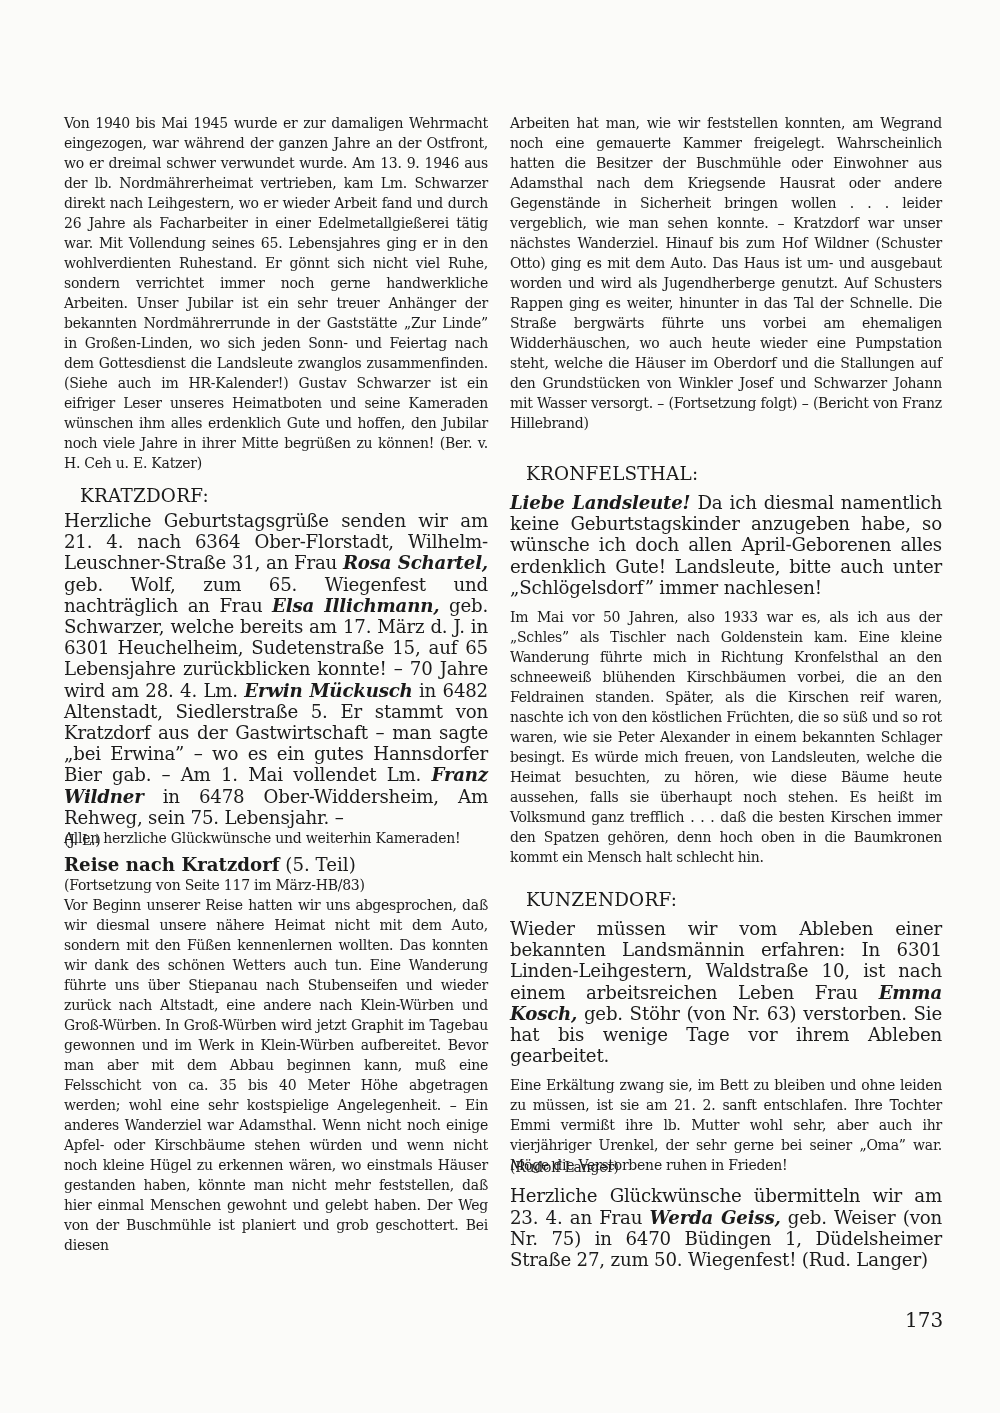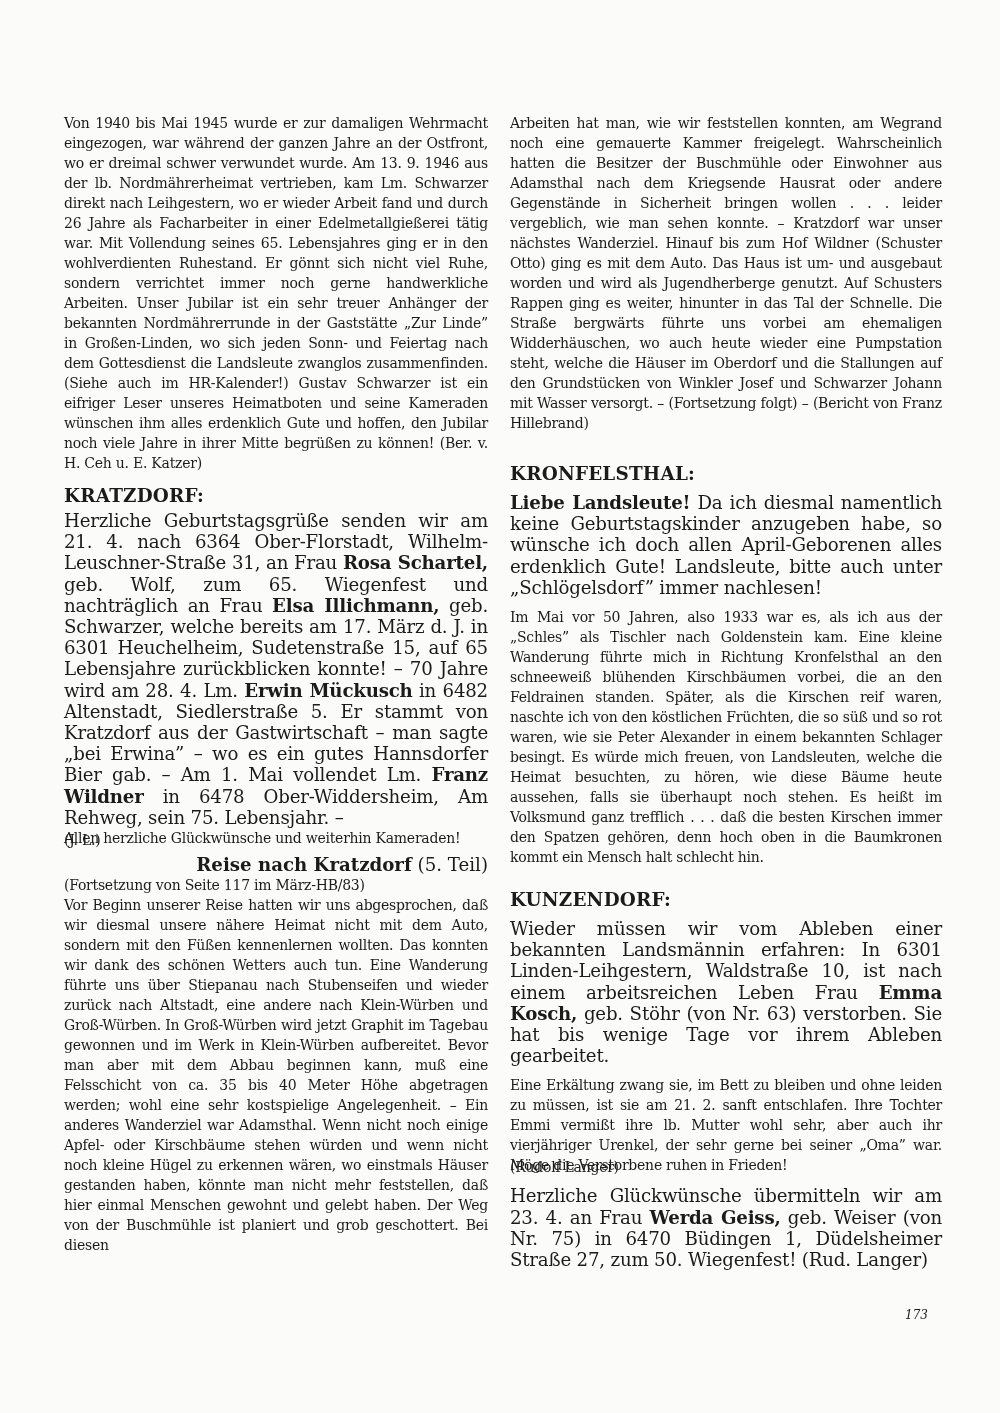--- a/index.html
+++ b/index.html
@@ -8,33 +8,33 @@
       font-family: "DejaVu Serif", "Liberation Serif", serif;
       color: #1b1b1b; position: relative; overflow: hidden;
     }
     .col { position: absolute; top: 113px; }
     .col-left { left: 64px; width: 424px; }
     .col-right { left: 510px; width: 432px; }
     p { margin: 0; text-align: justify; hyphens: none; }
     .small { font-size: 14px; line-height: 20px; letter-spacing: -0.25px; }
     .large { font-size: 18.2px; line-height: 21.2px; letter-spacing: -0.2px; }
     .heading {
-      font-weight: bold; font-size: 18.4px; letter-spacing: 0.2px; margin: 0;
+      font-weight: normal; font-size: 18.4px; letter-spacing: 0.2px; margin: 16px;
     }
     .h-kratzdorf { margin-top: 12px; margin-bottom: 4px; }
     .h-kronfelsthal { margin-top: 30px; margin-bottom: 8px; }
     .h-kunzendorf { margin-top: 22px; margin-bottom: 8px; }
-    .subhead { font-weight: bold; font-size: 18.2px; margin-top: 4px; text-align: right; }
+    .subhead { font-weight: bold; font-size: 18.2px; margin-top: 4px; }
     .subhead .normal { font-weight: normal; }
     .sig { text-align: left; }
     .gap-s { margin-top: 9px; }
     .gap-m { margin-top: 8px; }
-    b { font-weight: bold; }
+    b { font-weight: bold; font-style: italic; }
     .page-number {
-      position: absolute; left: 905px; top: 1308px; font-size: 12px; font-style: italic;
+      position: absolute; left: 905px; top: 1308px; font-size: 20px;
     }
   </style>
 </head>
 <body>
 
 <div class="col col-left">
   <p class="small">Von 1940 bis Mai 1945 wurde er zur damaligen Wehrmacht eingezogen, war während der ganzen Jahre an der Ostfront, wo er dreimal schwer verwundet wurde. Am 13. 9. 1946 aus der lb. Nordmährerheimat vertrieben, kam Lm. Schwarzer direkt nach Leihgestern, wo er wieder Arbeit fand und durch 26 Jahre als Facharbeiter in einer Edelmetallgießerei tätig war. Mit Vollendung seines 65. Lebensjahres ging er in den wohlverdienten Ruhestand. Er gönnt sich nicht viel Ruhe, sondern verrichtet immer noch gerne handwerkliche Arbeiten. Unser Jubilar ist ein sehr treuer Anhänger der bekannten Nordmährerrunde in der Gaststätte „Zur Linde” in Großen-Linden, wo sich jeden Sonn- und Feiertag nach dem Gottesdienst die Landsleute zwanglos zusammenfinden. (Siehe auch im HR-Kalender!) Gustav Schwarzer ist ein eifriger Leser unseres Heimatboten und seine Kameraden wünschen ihm alles erdenklich Gute und hoffen, den Jubilar noch viele Jahre in ihrer Mitte begrüßen zu können! (Ber. v. H. Ceh u. E. Katzer)</p>
 
   <h2 class="heading h-kratzdorf">KRATZDORF:</h2>
 

